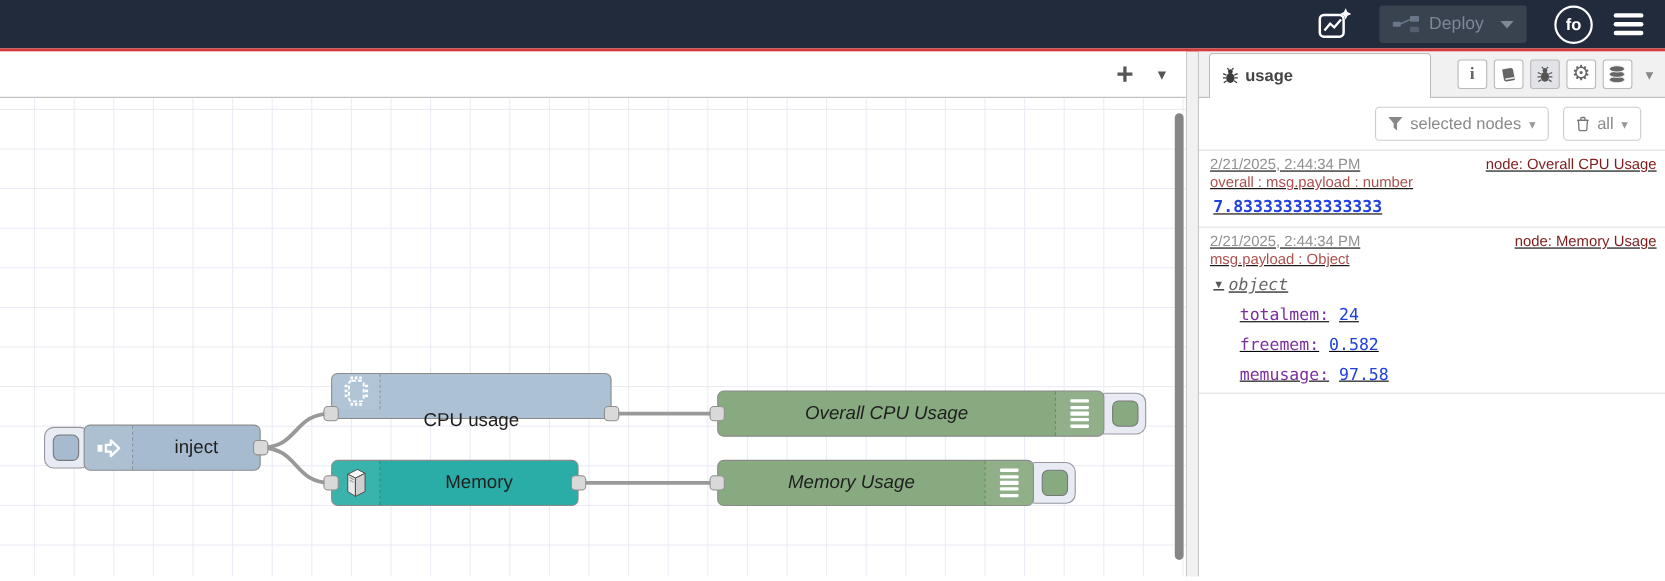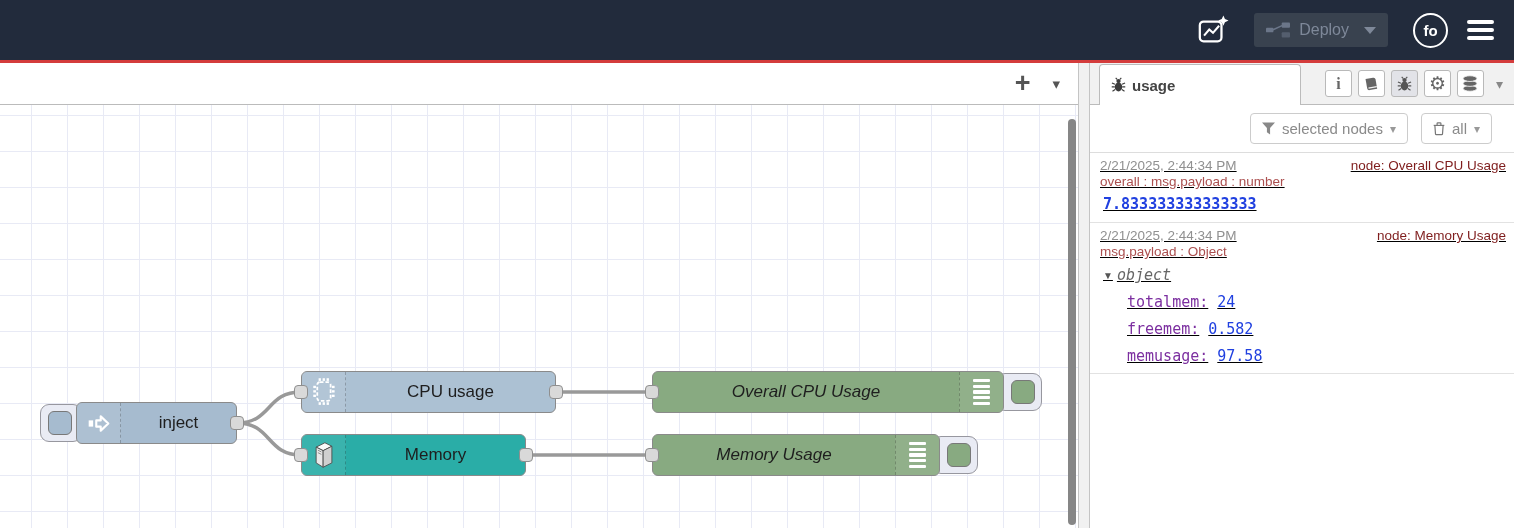--- a/index.html
+++ b/index.html
@@ -6,21 +6,21 @@
     --header-bg:#222b3c; --alert-line:#d43c3c;
     --inject-node:#a6bbcf; --cpu-node:#acc1d3; --memory-node:#2aada7; --debug-node:#88aa81;
     --node-border:#8a8a8a; --wire:#999999; --port-bg:#d9d9d9;
     --value-number:#2040e0; --object-key:#7c2fa0; --property-text:#ac5050; --timestamp-text:#909090;
   }
   *{box-sizing:border-box; margin:0; padding:0;}
   html,body{width:1514px;height:528px;overflow:hidden;}
   body{font-family:"Liberation Sans",sans-serif;background:#fff;position:relative;}
 
   
-  .header{height:60px;background:var(--header-bg);display:flex;align-items:center;justify-content:flex-end;padding-right:20px;gap:19px;}
+  .header{height:44px;background:var(--header-bg);display:flex;align-items:center;justify-content:flex-end;padding-right:20px;gap:19px;}
   .hbtn{display:flex;align-items:center;justify-content:center;cursor:pointer;}
   .deploy-btn{height:34px;background:#39424f;border-radius:3px;display:flex;align-items:center;padding:0 12px;gap:9px;margin:0 6px;}
   .deploy-label{color:#7e8899;font-size:16px;}
   .dep-caret{width:0;height:0;border-left:6px solid transparent;border-right:6px solid transparent;border-top:7px solid #7e8899;margin-left:6px;}
   .avatar{width:35px;height:35px;border:2.5px solid #fff;border-radius:50%;color:#fff;font-size:15px;font-weight:bold;display:flex;align-items:center;justify-content:center;}
   .burger{display:flex;flex-direction:column;gap:4.5px;}
   .burger span{display:block;width:27px;height:3.6px;background:#fff;border-radius:2px;}
   .alert-line{height:3px;background:var(--alert-line);}
 
   
@@ -37,21 +37,21 @@
   .wires{position:absolute;inset:0;width:100%;height:100%;}
   .wire{stroke:var(--wire);stroke-width:3.5;fill:none;}
 
   .node{position:absolute;height:42px;border:1.5px solid var(--node-border);border-radius:6px;display:flex;align-items:stretch;z-index:2;cursor:pointer;}
   .node-label{flex:1;display:flex;align-items:center;justify-content:center;font-size:17px;color:#1e1e1e;white-space:nowrap;}
   .node-label.it{font-style:italic;}
   .icon-sec{width:44px;flex:none;display:flex;align-items:center;justify-content:center;background:rgba(255,255,255,0.08);}
   .icon-sec.left{border-right:1.5px dashed rgba(0,0,0,0.22);}
   .icon-sec.right{border-left:1.5px dashed rgba(0,0,0,0.22);}
   .n-inject{left:76px;top:297px;width:161px;background:var(--inject-node);}
-  .n-cpu{left:301px;top:266px;width:255px;background:var(--cpu-node);}
+  .n-cpu{left:301px;top:250px;width:255px;background:var(--cpu-node);flex-direction:column;}
   .n-memory{left:301px;top:329px;width:225px;background:var(--memory-node);}
   .n-overall{left:652px;top:266px;width:352px;background:var(--debug-node);}
   .n-musage{left:652px;top:329px;width:288px;background:var(--debug-node);}
 
   .dbg-bars{display:flex;flex-direction:column;gap:2.6px;}
   .dbg-bars span{display:block;width:17px;height:3.2px;background:#fff;border-radius:1px;}
 
   .port{position:absolute;width:14px;height:14px;background:var(--port-bg);border:1.5px solid #8f8f8f;border-radius:4px;z-index:3;cursor:crosshair;}
 
   .toggle{position:absolute;height:38px;background:#e9ebf4;border:1.5px solid #97979f;border-radius:9px;z-index:1;cursor:pointer;}

